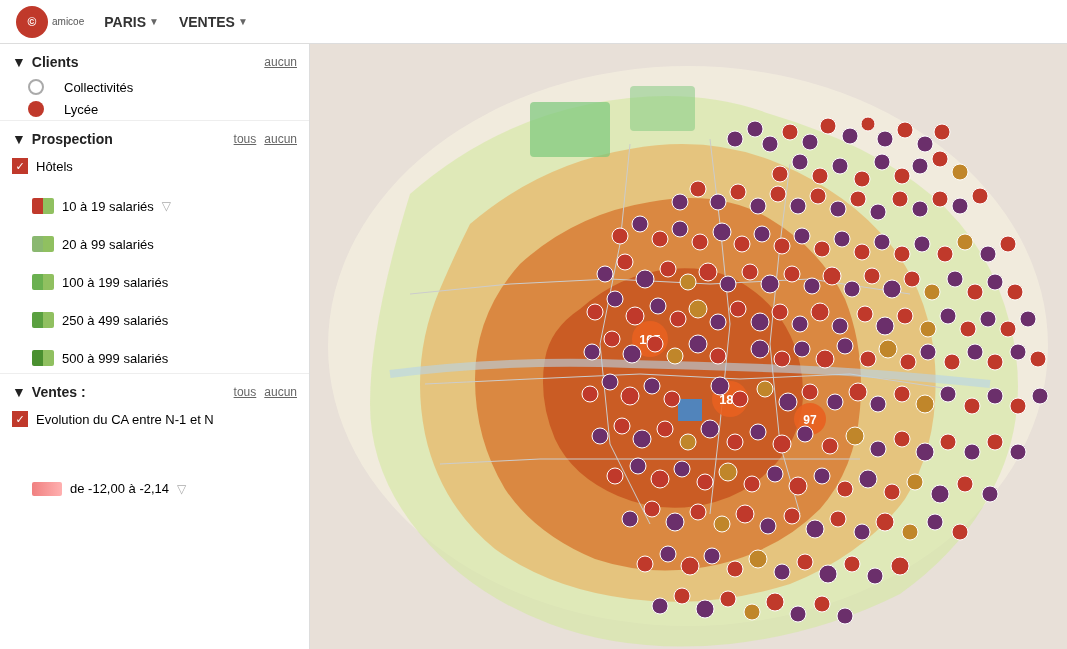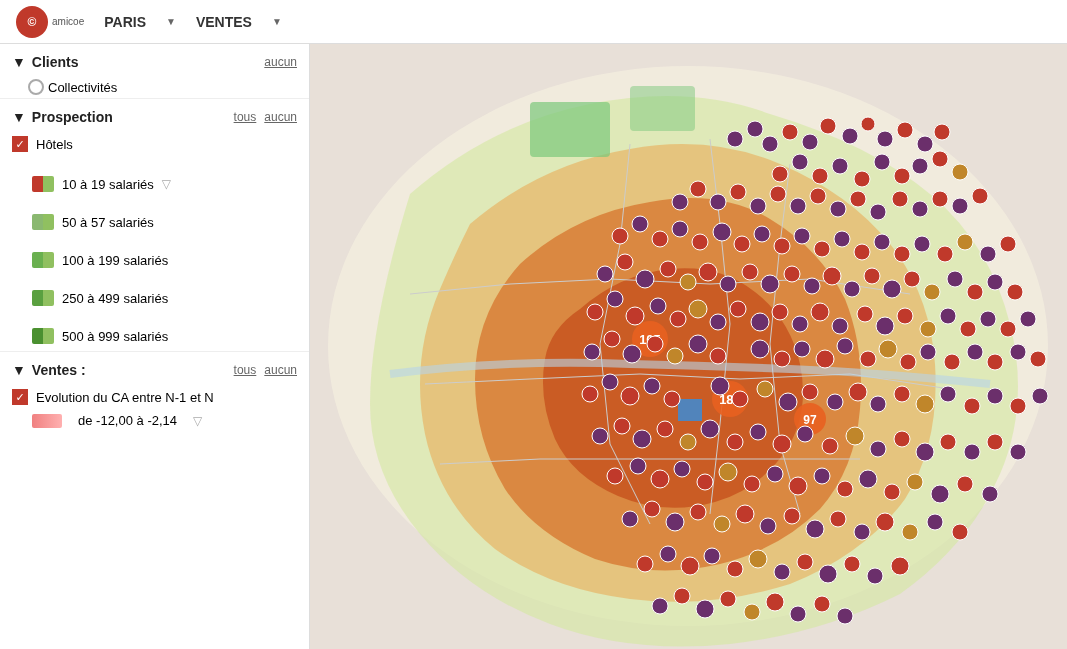--- a/index.html
+++ b/index.html
@@ -18,21 +18,21 @@
     }
     #logo-area {
       display: flex; align-items: center; gap: 4px;
     }
     .logo-circle {
       width: 32px; height: 32px; border-radius: 50%; background: #c0392b;
       display: flex; align-items: center; justify-content: center; color: #fff; font-size: 10px; font-weight: bold;
     }
     .logo-text { font-size: 10px; color: #555; }
     .nav-item {
-      display: flex; align-items: center; gap: 20px; cursor: pointer; font-weight: bold; font-size: 14px; color: #333;
+      display: flex; align-items: center; gap: 3px; cursor: pointer; font-weight: bold; font-size: 14px; color: #333;
     }
     .nav-item .chevron { font-size: 10px; color: #666; }
 
     
     #main {
       display: flex;
       flex: 1;
       overflow: hidden;
     }
 
@@ -55,21 +55,21 @@
     }
     .section-header:first-of-type { border-top: none; }
     .section-title {
       font-weight: bold; font-size: 14px; color: #222;
       display: flex; align-items: center; gap: 6px;
     }
     .section-actions { display: flex; gap: 8px; }
     .action-link { color: #666; font-size: 12px; cursor: pointer; text-decoration: underline; }
 
     .legend-item {
-      display: flex; align-items: center; gap: 4px;
+      display: flex; align-items: center; gap: 20px;
       padding: 3px 12px 3px 28px;
     }
     .dot {
       width: 16px; height: 16px; border-radius: 50%; flex-shrink: 0;
     }
     .dot-empty {
       width: 16px; height: 16px; border-radius: 50%; border: 2px solid #aaa; flex-shrink: 0; background: #fff;
     }
 
     .checkbox-item {
@@ -88,22 +88,23 @@
     }
     .hotel-icon {
       width: 22px; height: 16px; flex-shrink: 0; border-radius: 2px;
       display: flex; align-items: center; justify-content: center; font-size: 9px; font-weight: bold; color: #fff;
     }
     .filter-icon { color: #aaa; cursor: pointer; font-size: 12px; }
 
     .ventes-section { margin-top: 4px; }
 
     .gradient-bar {
-      display: flex; align-items: center; gap: 16px;
+      display: flex; align-items: center; gap: 8px;
       padding: 3px 12px 3px 32px;
+      margin-top: 46px;
     }
     .grad-rect {
       width: 30px; height: 14px; flex-shrink: 0; border-radius: 2px;
     }
 
     
     #map-container {
       flex: 1;
       position: relative;
       overflow: hidden;
@@ -151,20 +152,24 @@
       </div>
       <div class="section-actions">
         <span class="action-link">aucun</span>
       </div>
     </div>
 
     <div class="legend-item">
       <div class="dot-empty"></div>
       <span>Collectivités</span>
     </div>
+    <div class="legend-item">
+      <div class="dot" style="background:#c0392b;"></div>
+      <span>Lycée</span>
+    </div>
 
     <div class="section-header">
       <div class="section-title">
         <span>▼</span>
         <strong>Prospection</strong>
       </div>
       <div class="section-actions">
         <span class="action-link">tous</span>
         <span class="action-link">aucun</span>
       </div>
@@ -175,21 +180,21 @@
       <span>Hôtels</span>
     </div>
 
     <div class="sub-item">
       <div class="hotel-icon" style="background: linear-gradient(to right, #c0392b 50%, #90c060 50%);"></div>
       <span>10 à 19 salariés</span>
       <span class="filter-icon">▽</span>
     </div>
     <div class="sub-item">
       <div class="hotel-icon" style="background: linear-gradient(to right, #8ab870 50%, #90c060 50%);"></div>
-      <span>50 à 57 salariés</span>
+      <span>20 à 99 salariés</span>
     </div>
     <div class="sub-item">
       <div class="hotel-icon" style="background: linear-gradient(to right, #6ab050 50%, #90c060 50%);"></div>
       <span>100 à 199 salariés</span>
     </div>
     <div class="sub-item">
       <div class="hotel-icon" style="background: linear-gradient(to right, #5aa040 50%, #90c060 50%);"></div>
       <span>250 à 499 salariés</span>
     </div>
     <div class="sub-item">

